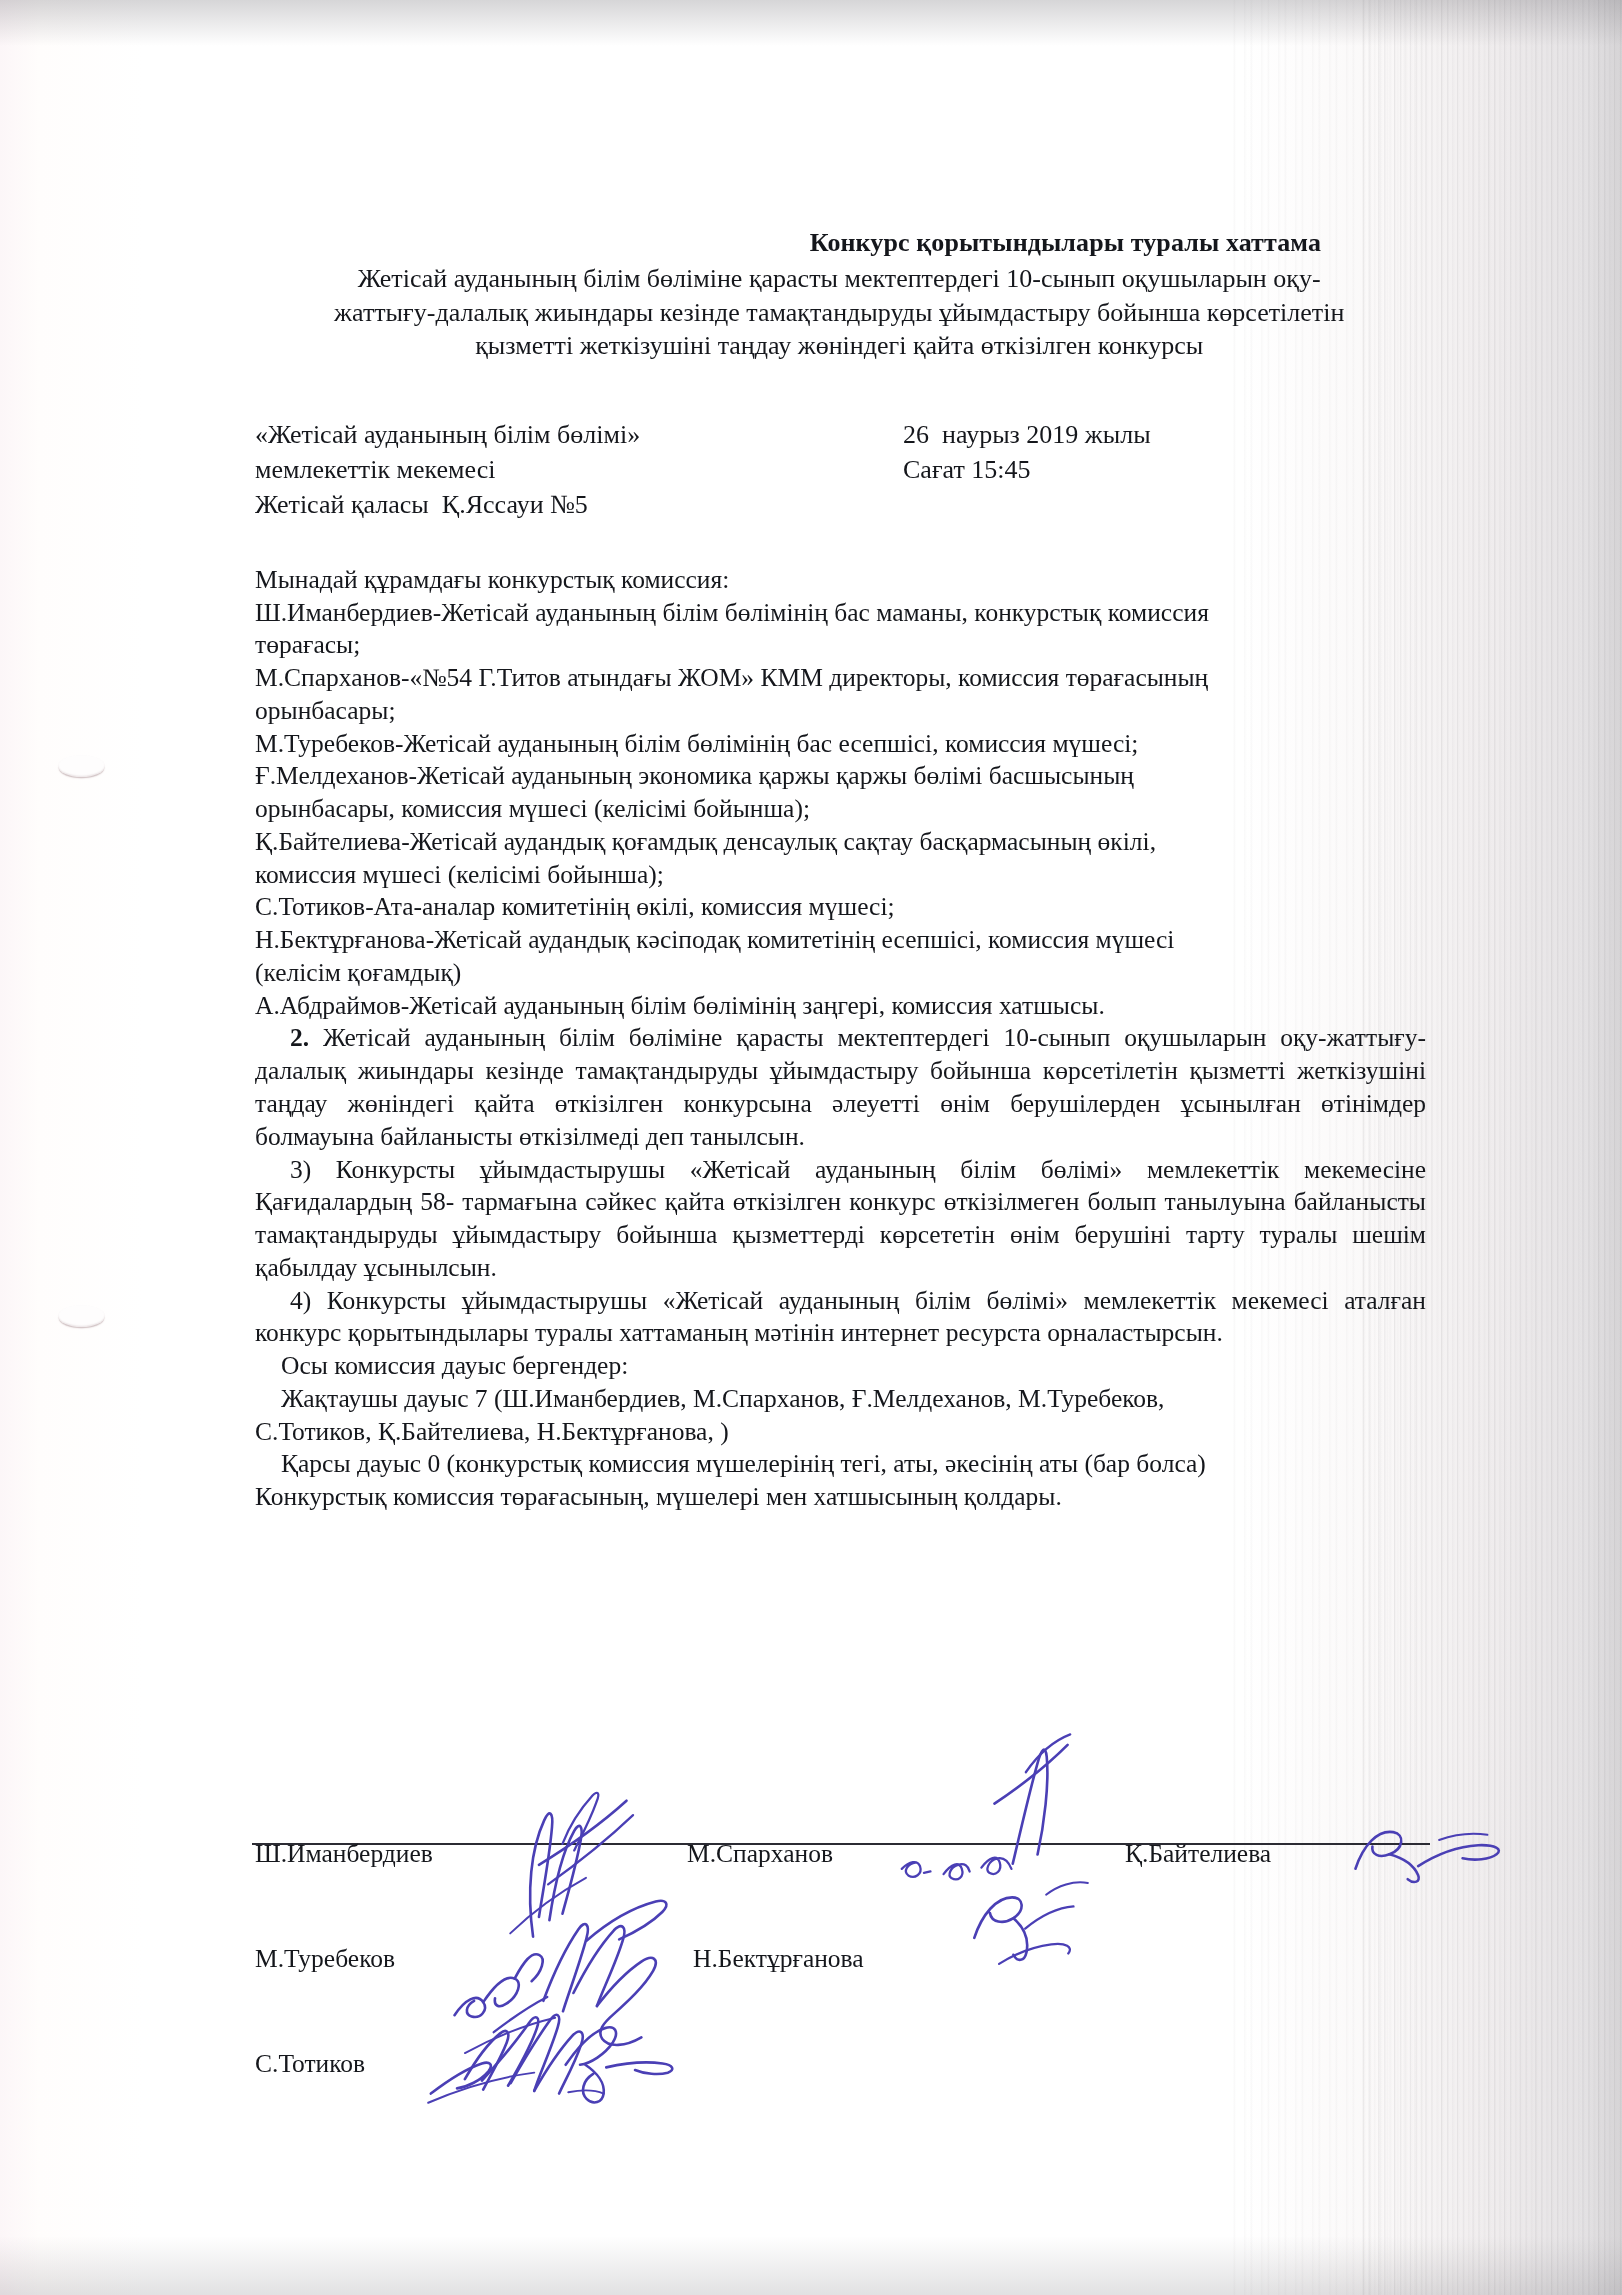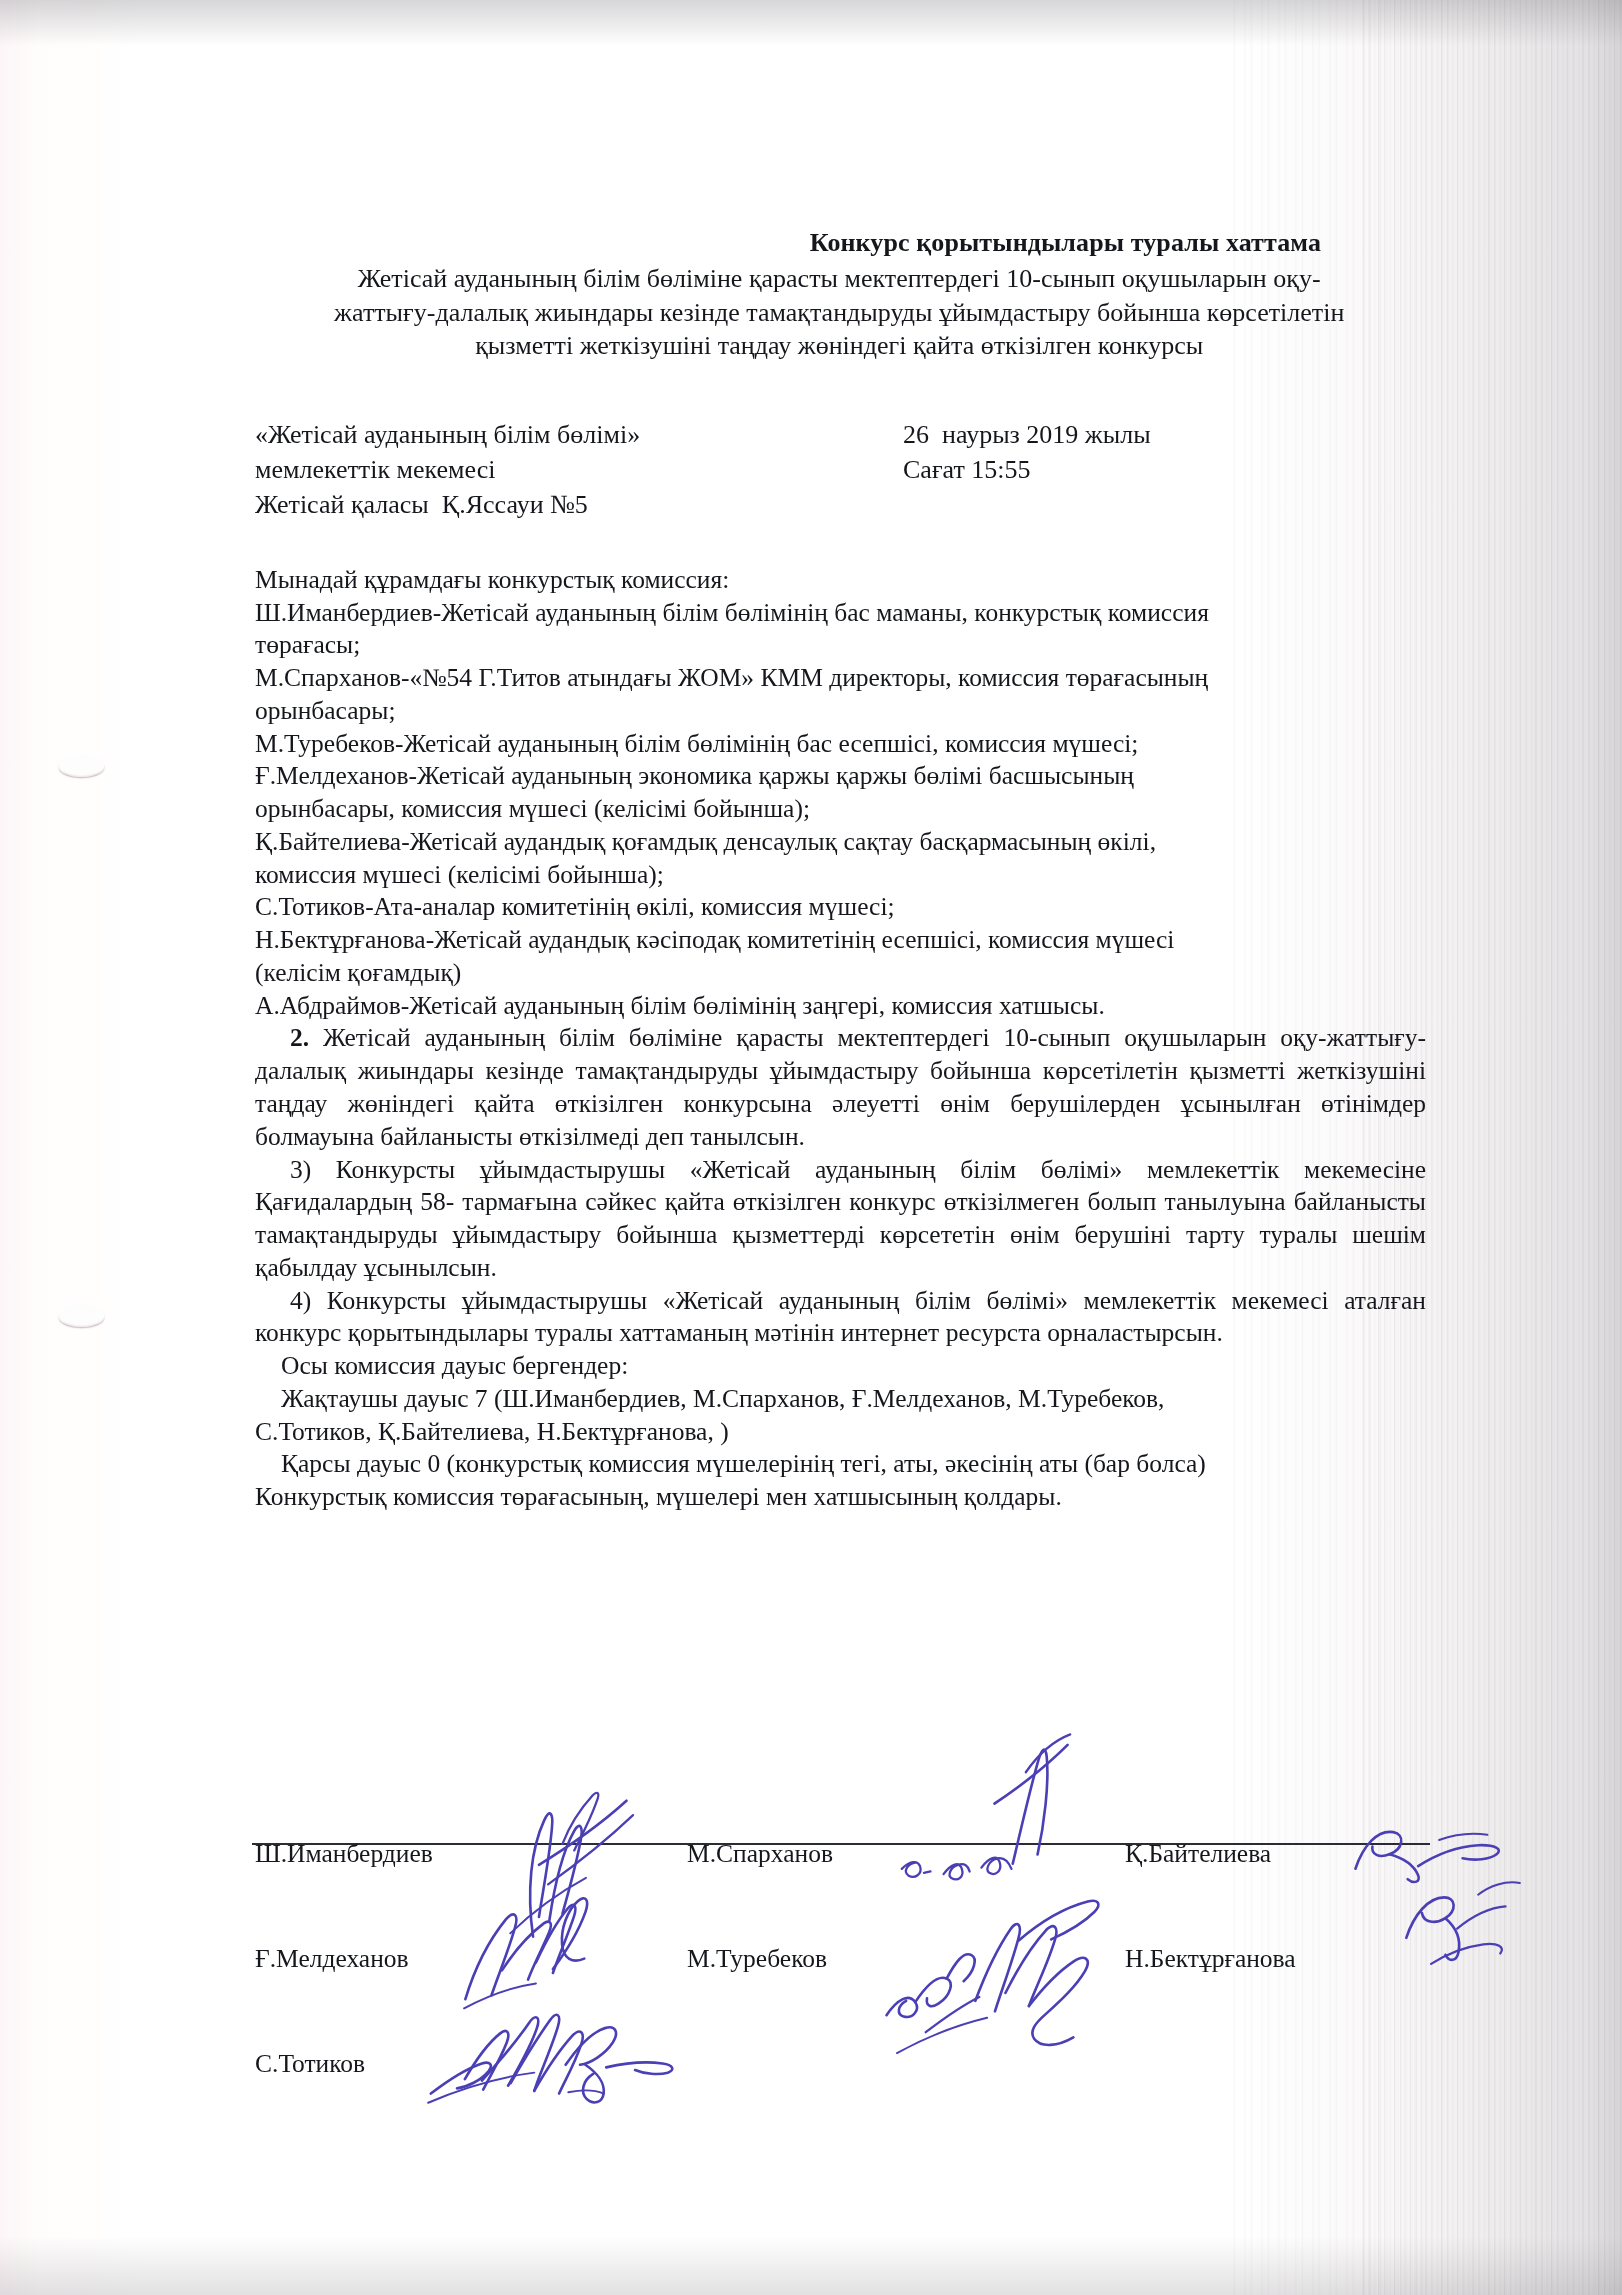--- a/index.html
+++ b/index.html
@@ -221,21 +221,21 @@
     </div>
 
     <div class="meta">
       <div class="meta-left">
         <div class="meta-line">«Жетісай ауданының білім бөлімі»</div>
         <div class="meta-line">мемлекеттік мекемесі</div>
         <div class="meta-line">Жетісай қаласы  Қ.Яссауи №5</div>
       </div>
       <div class="meta-right">
         <div class="meta-line">26  наурыз 2019 жылы</div>
-        <div class="meta-line">Сағат 15:55</div>
+        <div class="meta-line">Сағат 15:45</div>
       </div>
     </div>
 
     <div class="members">
       <p class="member-line">Мынадай құрамдағы конкурстық комиссия:</p>
       <p class="member-line">Ш.Иманбердиев-Жетісай ауданының білім бөлімінің бас маманы, конкурстық комиссия</p>
       <p class="member-line">төрағасы;</p>
       <p class="member-line">М.Спарханов-«№54 Г.Титов атындағы ЖОМ» КММ директоры, комиссия төрағасының</p>
       <p class="member-line">орынбасары;</p>
       <p class="member-line">М.Туребеков-Жетісай ауданының білім бөлімінің бас есепшісі, комиссия мүшесі;</p>
@@ -306,33 +306,20 @@
             <path d="M22 96 C 34 60, 56 36, 80 40 C 98 43, 96 66, 74 74 C 58 80, 46 74, 48 62" stroke-width="4"></path>
             <path d="M74 74 C 96 80, 112 92, 118 106 C 122 116, 112 120, 102 112" stroke-width="4"></path>
             <path d="M118 92 C 146 74, 176 62, 210 60 C 236 59, 248 66, 238 74 C 228 82, 204 84, 186 80" stroke-width="4"></path>
             <path d="M150 52 C 172 44, 198 40, 224 44" stroke-width="3"></path>
           </svg>
         </span>
       </div>
     </div>
 
     <div class="sig-row">
-      <div class="sig-cell c1">
-        <span class="nm">Ғ.Мелдеханов</span>
-        <span class="ink" style="left:196px; top:-46px;">
-          <svg width="196" height="157" viewBox="0 0 300 240">
-            <path d="M22 196 C 36 150, 58 106, 84 74 C 96 60, 104 66, 98 86 C 88 122, 72 160, 62 190" stroke-width="4"></path>
-            <path d="M78 152 C 96 124, 118 98, 142 80 C 152 73, 156 80, 150 94 C 140 118, 126 144, 118 166" stroke-width="4"></path>
-            <path d="M130 140 C 144 110, 160 80, 178 58 C 188 46, 194 52, 188 70 C 178 100, 164 132, 156 156" stroke-width="4"></path>
-            <path d="M156 150 C 174 126, 194 96, 206 62 C 212 44, 206 36, 194 46 C 178 60, 168 88, 170 112
-                     C 172 134, 186 142, 204 134" stroke-width="4"></path>
-            <path d="M20 210 C 50 194, 88 178, 130 172" stroke-width="3"></path>
-          </svg>
-        </span>
-      </div>
       <div class="sig-cell c2">
         <span class="nm">М.Туребеков</span>
         <span class="ink" style="left:190px; top:-39px;">
           <svg width="249" height="196" viewBox="0 0 380 300">
             <path d="M14 210 C 30 186, 48 176, 58 190 C 66 202, 54 216, 40 212 C 30 209, 30 196, 44 188" stroke-width="4"></path>
             <path d="M58 190 C 74 166, 92 148, 106 154 C 118 159, 112 180, 94 192 C 82 200, 74 196, 76 184" stroke-width="4"></path>
             <path d="M106 154 C 120 128, 132 112, 144 118 C 154 123, 148 144, 132 158" stroke-width="4"></path>
             <path d="M74 236 C 100 216, 128 196, 156 182" stroke-width="3.5"></path>
             <path d="M150 188 C 164 150, 182 110, 204 78 C 214 64, 222 70, 216 92 C 206 130, 190 172, 180 204" stroke-width="4"></path>
             <path d="M196 176 C 214 140, 236 104, 258 80 C 270 68, 278 74, 272 94 C 262 128, 244 164, 232 196" stroke-width="4"></path>

